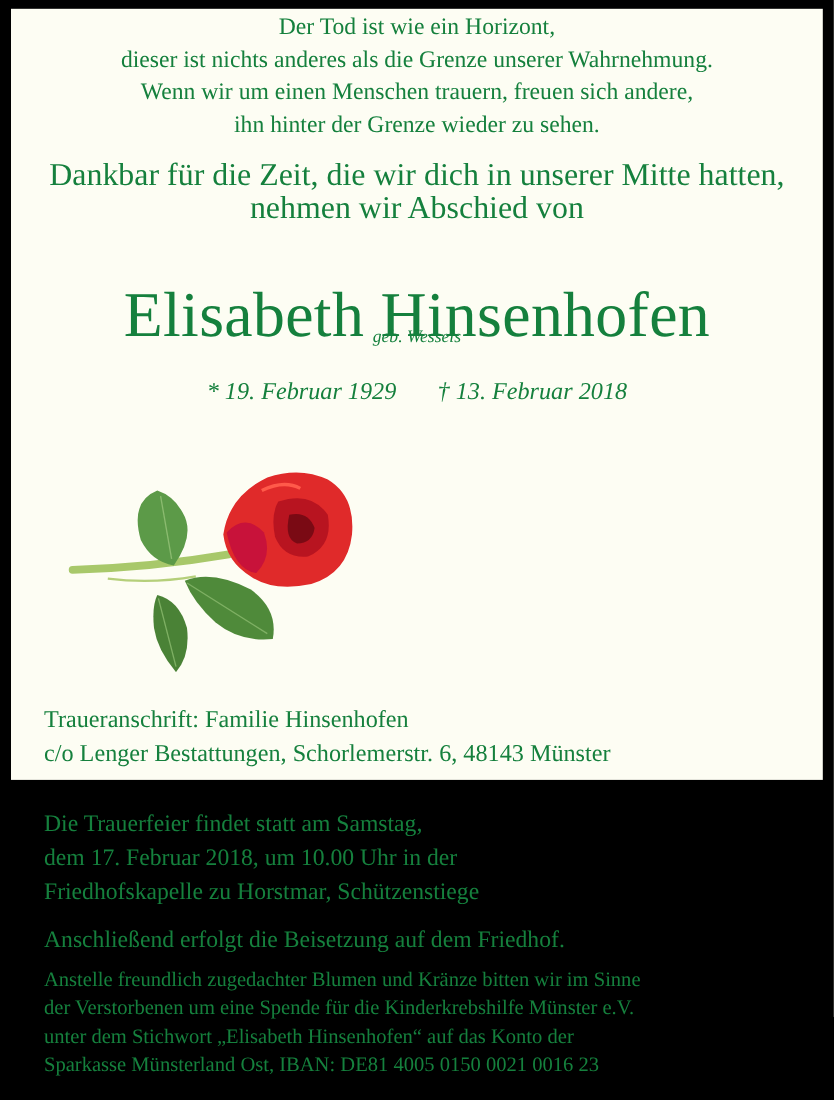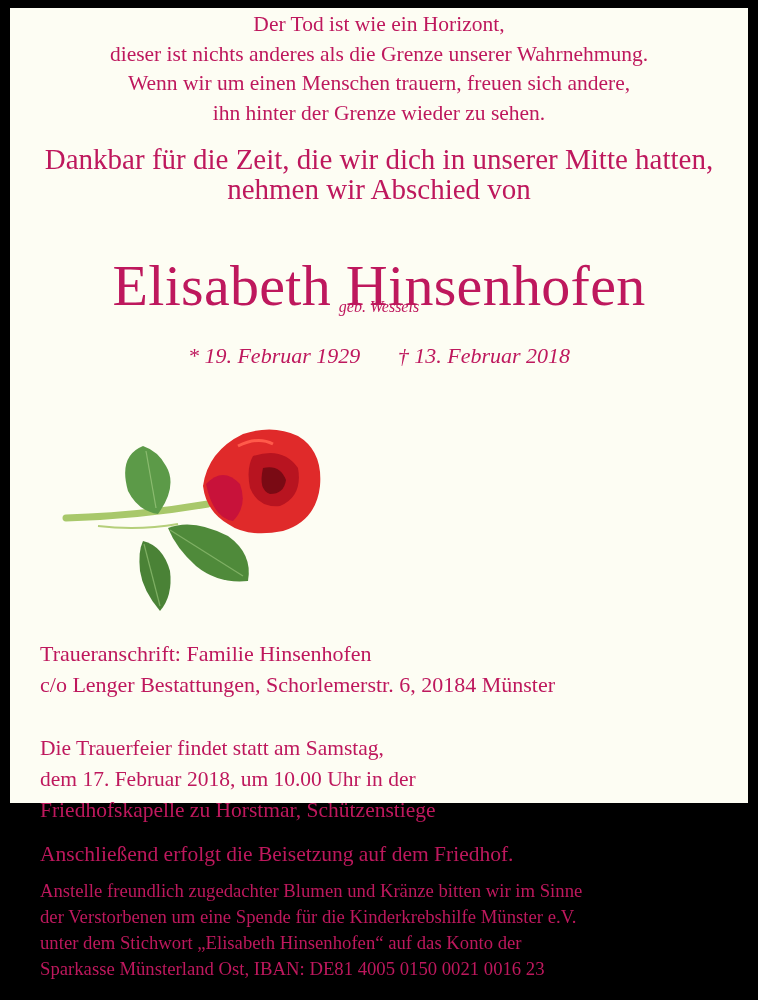--- a/index.html
+++ b/index.html
@@ -1,19 +1,19 @@
 <!DOCTYPE html>
 <html><head>
 <meta charset="utf-8">
 <style>
   html, body { margin:0; padding:0; }
   body { width:758px; height:1000px; background:#000; overflow:hidden; }
   .page {
-    position:absolute; left:10px; top:8px; width:738px; height:795px;
-    background:#fdfdf3; color:#be185d;
+    position:absolute; left:10px; top:8px; width:738px; height:701px;
+    background:#fdfdf3; color:#15803d;
     font-family:"Liberation Serif","DejaVu Serif",serif;
   }
   .center { text-align:center; }
   .abs { position:absolute; }
   .poem { left:0; width:738px; top:2px; font-size:21.5px; line-height:29.5px; }
   .thanks { left:0; width:738px; top:137px; font-size:29px; line-height:29.5px; }
   .name { left:0; width:738px; top:210px; font-size:58px; line-height:72px; letter-spacing:0.3px;margin-top:32px; }
   .maiden { left:0; width:738px; top:285px; font-size:16px; line-height:28px;font-style:italic; }
   .dates { left:0; width:738px; top:333px; font-size:22px; line-height:30px;font-style:italic; }
   .dates span { margin:0 16px; }
@@ -65,21 +65,21 @@
     <path d="M145 80 Q150 45 185 28 Q215 18 240 30 Q265 45 262 80 Q258 115 225 125 Q190 132 170 118 Q148 105 145 80 Z" fill="#e02a2a"></path>
     <path d="M148 78 Q165 60 182 78 Q190 100 175 115 Q155 112 148 78 Z" fill="#c8123a"></path>
     <path d="M195 50 Q225 40 240 62 Q245 90 222 100 Q200 102 192 82 Q188 62 195 50 Z" fill="#b81420"></path>
     <path d="M205 62 Q222 58 228 74 Q226 88 212 88 Q200 84 205 62 Z" fill="#7a0a14"></path>
     <path d="M180 40 Q200 30 215 38" stroke="#ff5a4a" stroke-width="3" fill="none"></path>
   </svg>
 
 
   <div class="abs address">
     <div>Traueranschrift: Familie Hinsenhofen</div>
-    <div>c/o Lenger Bestattungen, Schorlemerstr. 6, 20184 Münster</div>
+    <div>c/o Lenger Bestattungen, Schorlemerstr. 6, 48143 Münster</div>
   </div>
 
   <div class="abs ceremony">
     <div>Die Trauerfeier findet statt am Samstag,</div>
     <div>dem 17. Februar 2018, um 10.00 Uhr in der</div>
     <div>Friedhofskapelle zu Horstmar, Schützenstiege</div>
   </div>
 
   <div class="abs burial">Anschließend erfolgt die Beisetzung auf dem Friedhof.</div>
 

